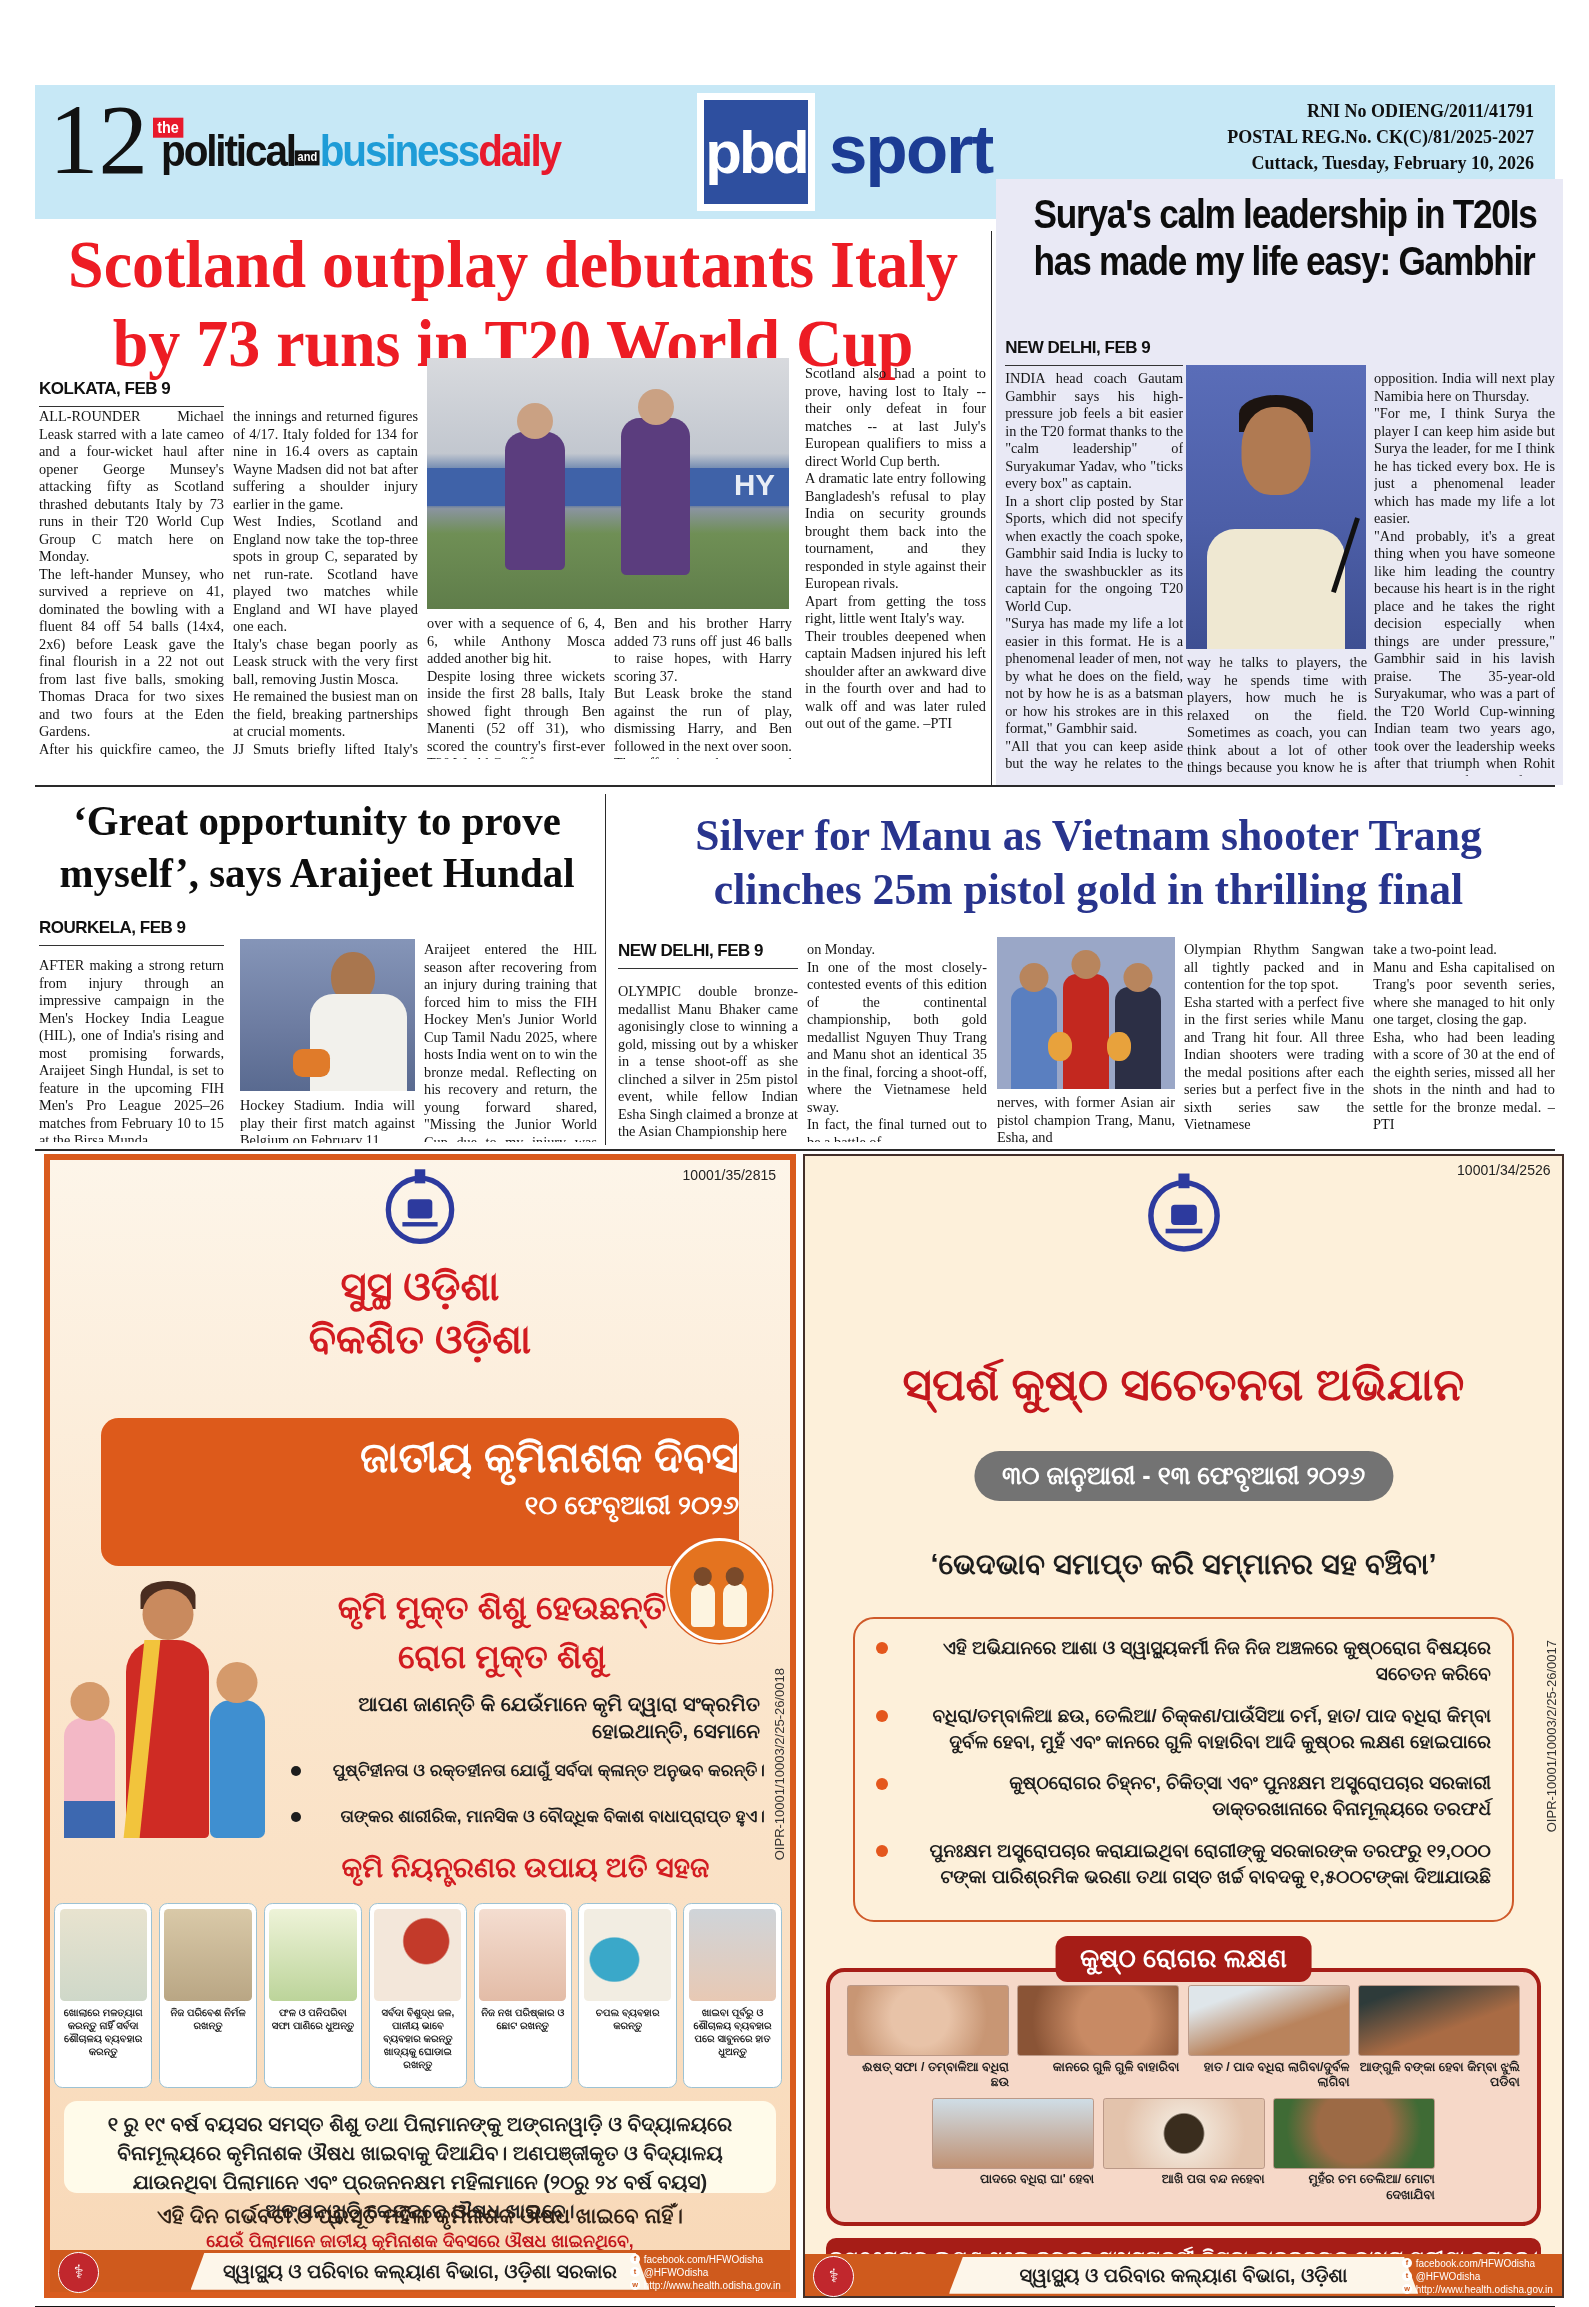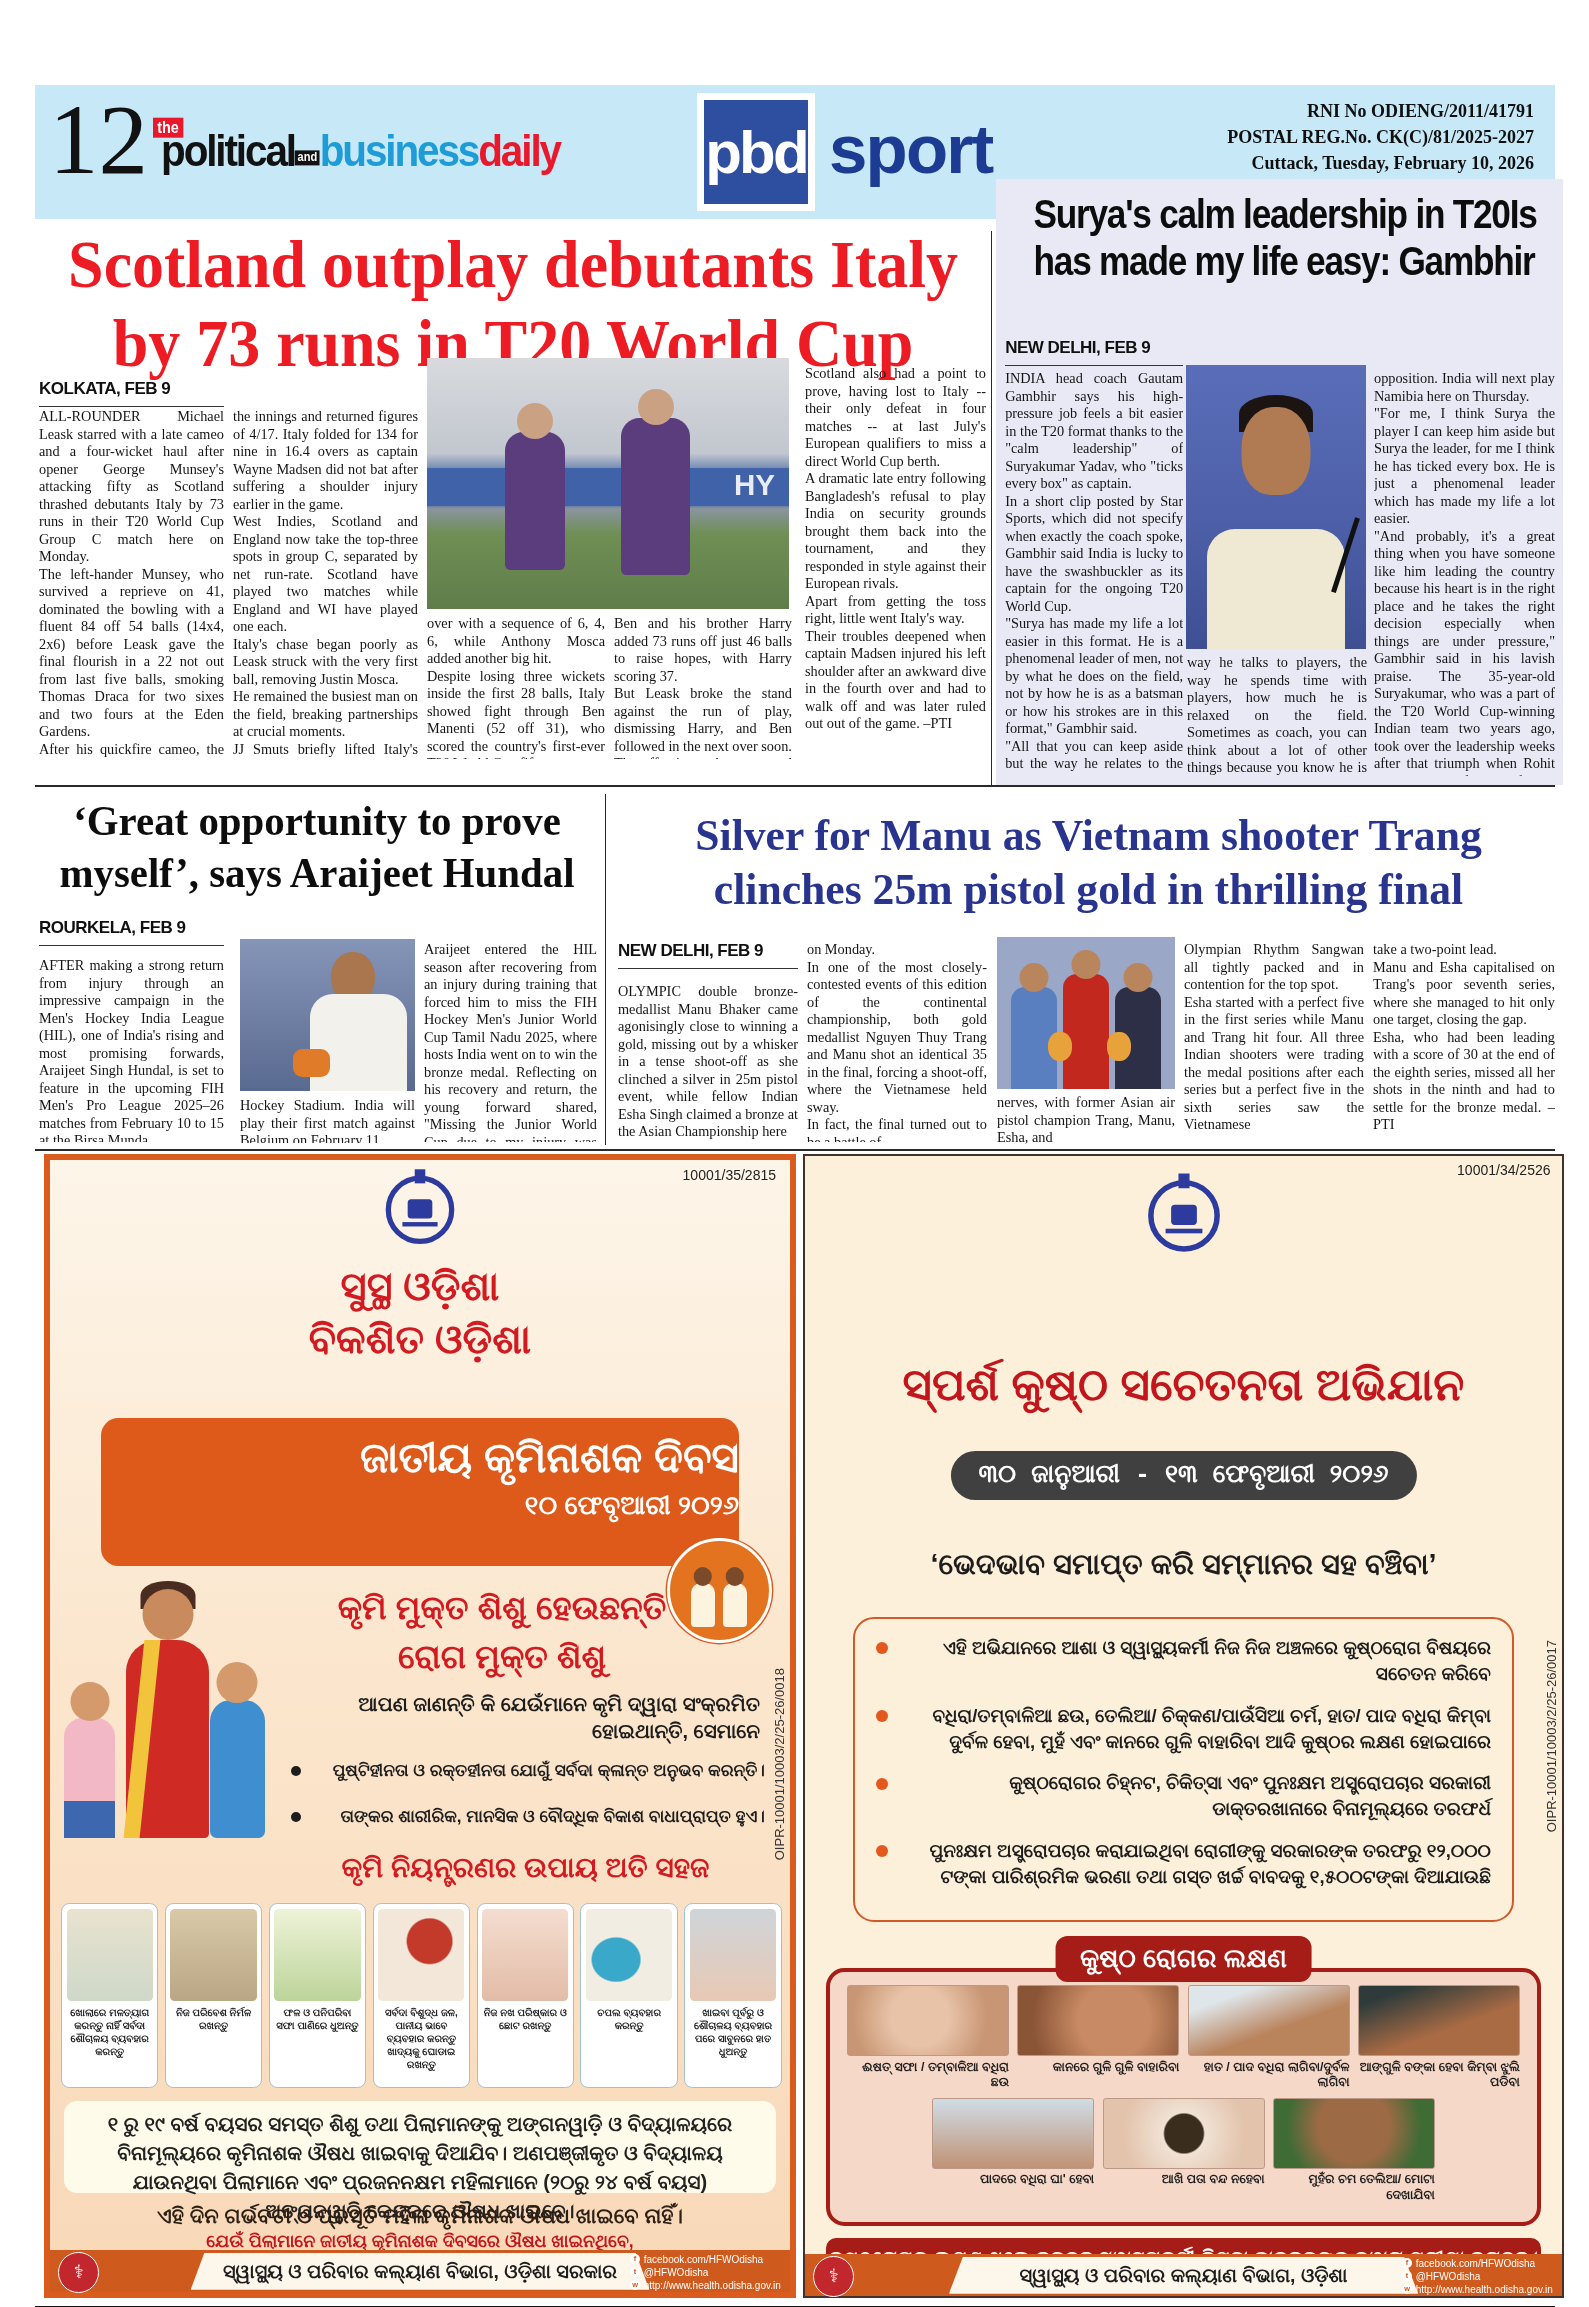--- a/index.html
+++ b/index.html
@@ -98,43 +98,43 @@
   .fig-mom .hair{position:absolute;left:50%;top:-59px;transform:translateX(-50%);width:55px;height:28px;border-radius:50% 50% 0 0;background:#4a2d20;}
   .fig-boy{position:absolute;left:7px;bottom:0;width:51px;height:120px;border-radius:18.5px 18.5px 3.7px 3.7px;background:#f3b8c6;}
   .fig-boy .head{position:absolute;left:50%;top:-36px;transform:translateX(-50%);width:39px;height:39px;border-radius:50%;background:#d59a6b;}
   .fig-boy .shorts{position:absolute;left:0;bottom:0;width:100%;height:37px;background:#3d68b0;}
   .fig-girl{position:absolute;right:9.2px;bottom:0;width:55px;height:138px;border-radius:21px 21px 6.5px 6.5px;background:#3f8fd0;}
   .fig-girl .head{position:absolute;left:50%;top:-38px;transform:translateX(-50%);width:41px;height:41px;border-radius:50%;background:#d59a6b;}
   #al-know{position:absolute;left:249px;top:531px;width:461px;font-size:20px;line-height:27px;font-weight:bold;color:#1d1d1d;}
   .al-bullet{position:absolute;left:258px;width:457px;font-size:17px;line-height:22px;font-weight:bold;color:#1d1d1d;}
   .al-bullet::before{content:"";position:absolute;left:-17.5px;top:5.5px;width:10px;height:10px;border-radius:50%;background:#1d1d1d;}
   #al-control{position:absolute;left:231px;width:489px;top:692px;text-align:center;font-size:28px;font-weight:bold;color:#d21b20;}
-  #al-cards{position:absolute;left:11px;right:8.3px;top:743px;height:185px;display:flex;gap:6.5px;}
+  #al-cards{position:absolute;left:4px;right:8.3px;top:743px;height:185px;display:flex;gap:6.5px;}
   .card{flex:1;background:#fff;border:1.4px solid #9cc2d4;border-radius:8.3px;position:relative;padding:4.6px;box-sizing:border-box;}
   .card .pic{height:92px;border-radius:4.6px;}
   .card .cap{margin-top:5.5px;font-size:10px;line-height:13px;text-align:center;font-weight:bold;color:#222;font-family:"Liberation Sans",sans-serif;}
   #al-infobox{position:absolute;left:14px;right:14px;top:941px;height:92px;background:#fffbea;border-radius:13px;
               padding:9.2px 21px;box-sizing:border-box;text-align:center;font-size:20px;line-height:29px;font-weight:bold;color:#222;}
   #al-note{position:absolute;left:0;width:100%;top:1044px;text-align:center;font-size:21px;font-weight:bold;color:#2e1f14;}
   #al-mopup{position:absolute;left:0;width:100%;top:1070px;text-align:center;font-size:17.5px;line-height:22px;font-weight:bold;color:#c3161c;}
   .ad-footer{position:absolute;left:0;right:0;bottom:0;height:42px;background:#cf5a1d;}
   .ad-footer .plate{position:absolute;left:50%;transform:translateX(-50%);top:2.8px;width:62%;height:37px;background:#fdf6ea;
         clip-path:polygon(3% 0,97% 0,100% 100%,0 100%);display:flex;align-items:center;justify-content:center;
         font-size:19.4px;font-weight:bold;color:#1d1d1d;}
   .ad-footer .nhm{position:absolute;left:8.3px;top:1.8px;width:39px;height:39px;border-radius:50%;background:#c1272d;border:1.8px solid #fff;
         color:#fff;display:flex;align-items:center;justify-content:center;font-size:18.5px;}
   .ad-footer .social{position:absolute;right:9.2px;top:2.8px;font-family:"Liberation Sans",sans-serif;font-size:10px;line-height:13px;color:#fff;text-align:left;}
   .ad-footer .social .row{display:flex;align-items:center;gap:3.7px;}
   .dot-icon{display:inline-block;width:10px;height:10px;border-radius:50%;background:#fff;color:#cf5a1d;
         font-size:7.4px;font-weight:bold;text-align:center;line-height:10px;font-family:"Liberation Sans",sans-serif;}
 
   
   #ar-title{top:203px;font-size:45px;font-weight:bold;color:#c3161c;}
-  #ar-pill{position:absolute;left:50%;transform:translateX(-50%);top:295px;background:#404040;border-radius:28px;
-           color:#fff;font-size:25px;font-weight:bold;padding:10px 28px;white-space:nowrap;font-family:Liberation Mono, monospace;}
+  #ar-pill{position:absolute;left:50%;transform:translateX(-50%);top:295px;background:#737373;border-radius:28px;
+           color:#fff;font-size:25px;font-weight:bold;padding:10px 28px;white-space:nowrap;}
   #ar-slogan{top:392px;font-size:29px;font-weight:bold;color:#1d1d1d;}
   #ar-bulletbox{position:absolute;left:48px;right:48px;top:461px;height:305px;border:2.8px solid #cf5a2a;border-radius:21px;
                 padding:16px 21px;box-sizing:border-box;}
   .ar-bullet{position:relative;margin-bottom:15.7px;font-size:18.5px;line-height:26px;font-weight:bold;color:#1d1d1d;padding-left:23px;}
   .ar-bullet::before{content:"";position:absolute;left:0;top:7.4px;width:12px;height:12px;border-radius:50%;background:#e4571d;}
   #ar-sym-pill{position:absolute;left:50%;transform:translateX(-50%);top:780px;background:#a61d17;border-radius:12px;
                color:#fff;font-size:26px;font-weight:bold;padding:7.4px 25px;z-index:3;white-space:nowrap;}
   #ar-grid{position:absolute;left:21px;right:21px;top:812px;height:258px;background:#f6d8c8;border:4.6px solid #a61d17;border-radius:18.5px;
            box-sizing:border-box;padding:13px 9.2px 4.6px;}
   .sym-row{display:flex;justify-content:center;gap:8.3px;}

